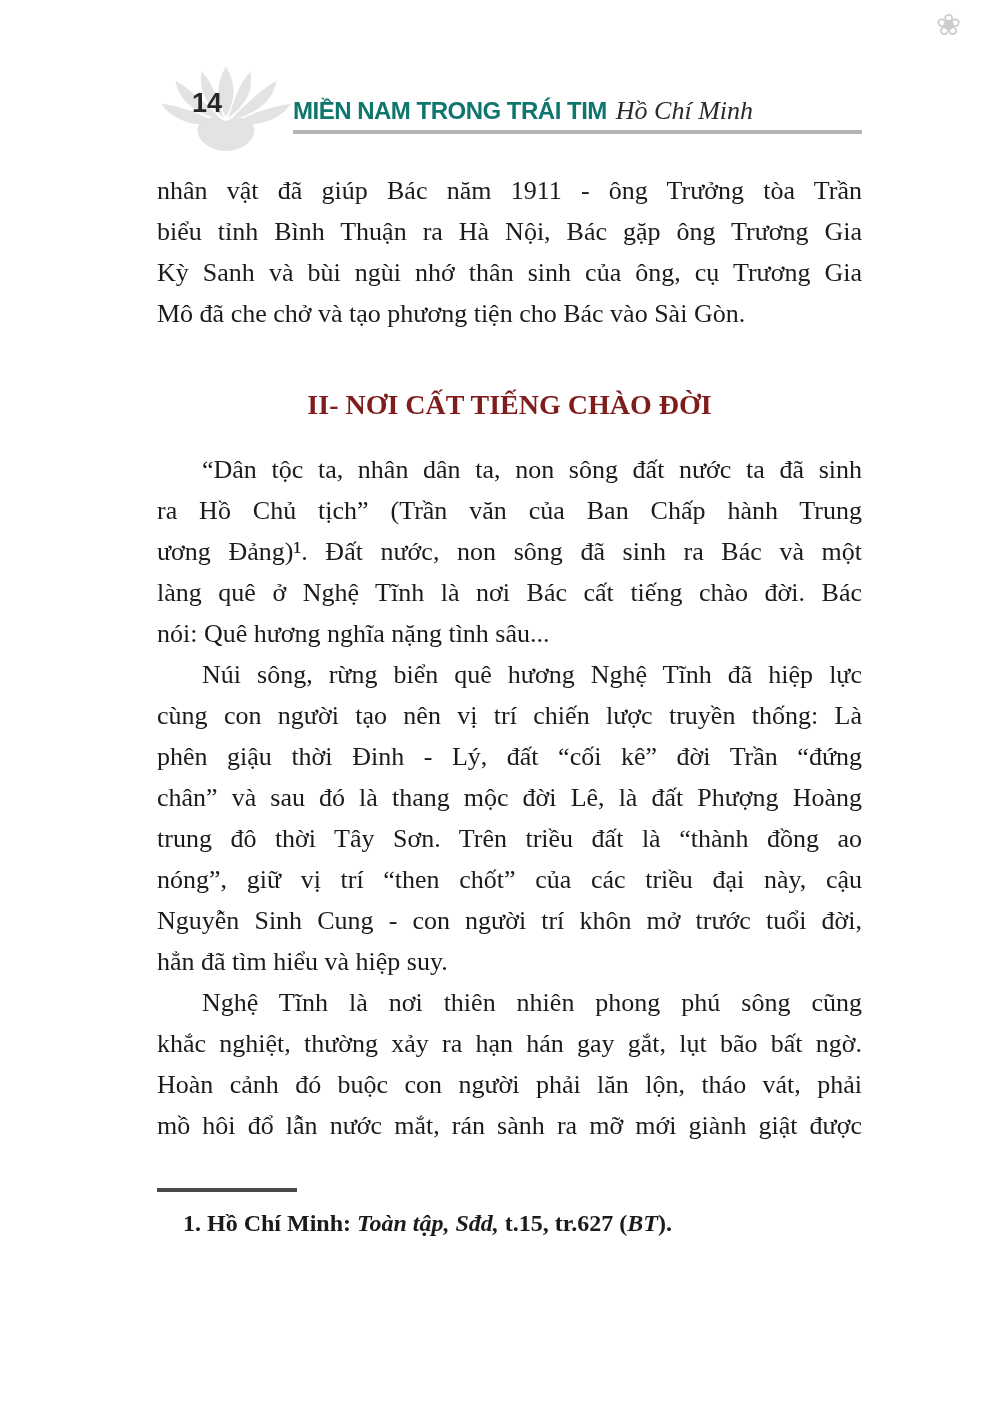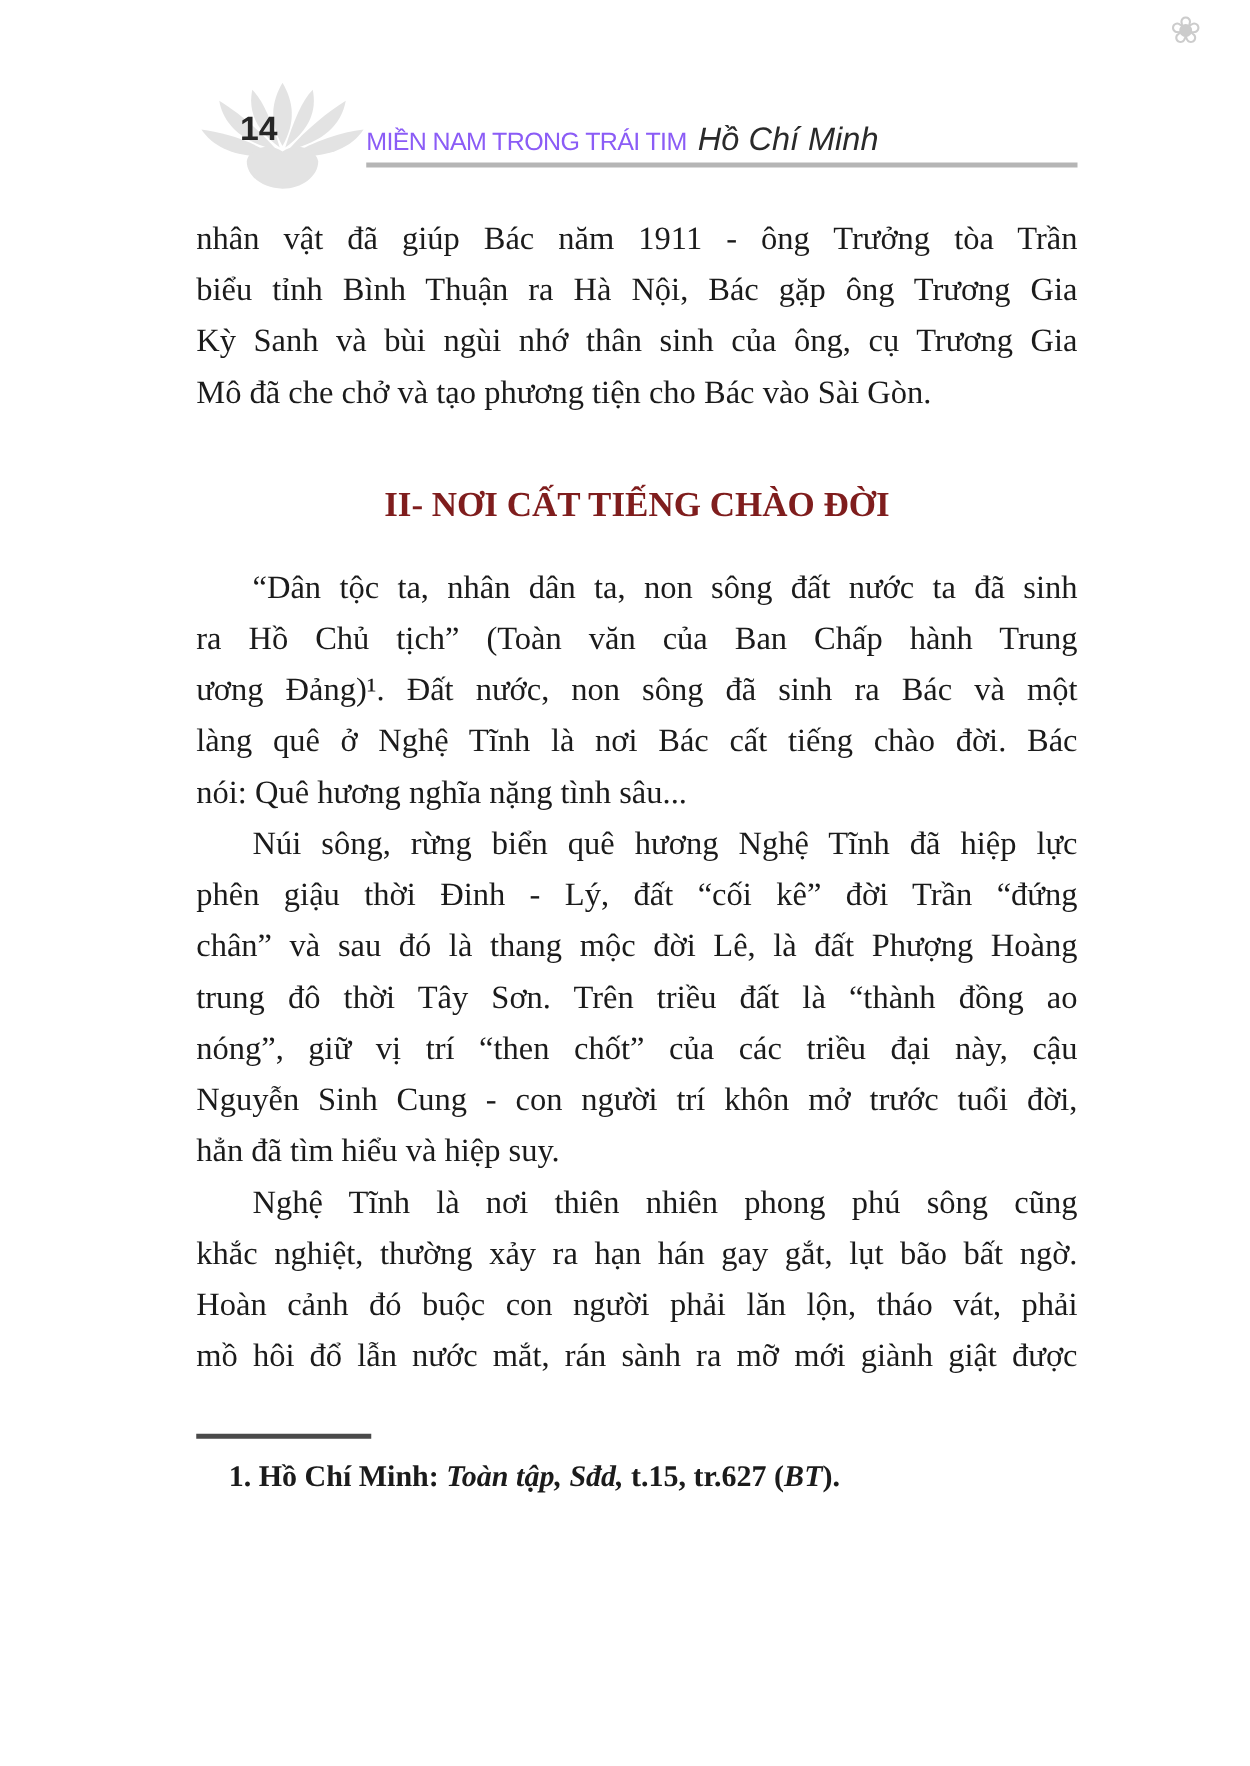--- a/index.html
+++ b/index.html
@@ -45,27 +45,27 @@
     color: #262626;
   }
   .titlewrap {
     position: absolute;
     left: 133px;
     top: 30px;
     white-space: nowrap;
   }
   .title {
     font-family: "Liberation Sans", sans-serif;
-    font-weight: normal;
-    font-size: 20px;
+    font-weight: bold;
+    font-size: 24px;
     letter-spacing: -0.5px;
-    color: #8b5cf6;
+    color: #0f766e;
   }
   .titlescript {
-    font-family: Liberation Sans, sans-serif;
+    font-family: Liberation Serif, serif;
     font-style: italic;
     font-size: 26px;
     margin-left: 9px;
     color: #2a2a2a;
   }
   .headrule {
     position: absolute;
     left: 133px;
     top: 64px;
     width: 569px;
@@ -149,27 +149,28 @@
           <div class="line">Kỳ Sanh và bùi ngùi nhớ thân sinh của ông, cụ Trương Gia</div>
           <div class="line lastline">Mô đã che chở và tạo phương tiện cho Bác vào Sài Gòn.</div>
         </div>
       </div>
 
     <div class="heading">II- NƠI CẤT TIẾNG CHÀO ĐỜI</div>
 
     <div>
         <div>
           <div class="line indent">“Dân tộc ta, nhân dân ta, non sông đất nước ta đã sinh</div>
-          <div class="line">ra Hồ Chủ tịch” (Toàn văn của Ban Chấp hành Trung</div>
+          <div class="line">ra Hồ Chủ tịch” (Trần văn của Ban Chấp hành Trung</div>
           <div class="line">ương Đảng)¹. Đất nước, non sông đã sinh ra Bác và một</div>
           <div class="line">làng quê ở Nghệ Tĩnh là nơi Bác cất tiếng chào đời. Bác</div>
           <div class="line lastline">nói: Quê hương nghĩa nặng tình sâu...</div>
         </div>
         <div>
           <div class="line indent">Núi sông, rừng biển quê hương Nghệ Tĩnh đã hiệp lực</div>
+          <div class="line">cùng con người tạo nên vị trí chiến lược truyền thống: Là</div>
           <div class="line">phên giậu thời Đinh - Lý, đất “cối kê” đời Trần “đứng</div>
           <div class="line">chân” và sau đó là thang mộc đời Lê, là đất Phượng Hoàng</div>
           <div class="line">trung đô thời Tây Sơn. Trên triều đất là “thành đồng ao</div>
           <div class="line">nóng”, giữ vị trí “then chốt” của các triều đại này, cậu</div>
           <div class="line">Nguyễn Sinh Cung - con người trí khôn mở trước tuổi đời,</div>
           <div class="line lastline">hẳn đã tìm hiểu và hiệp suy.</div>
         </div>
         <div>
           <div class="line indent">Nghệ Tĩnh là nơi thiên nhiên phong phú sông cũng</div>
           <div class="line">khắc nghiệt, thường xảy ra hạn hán gay gắt, lụt bão bất ngờ.</div>

